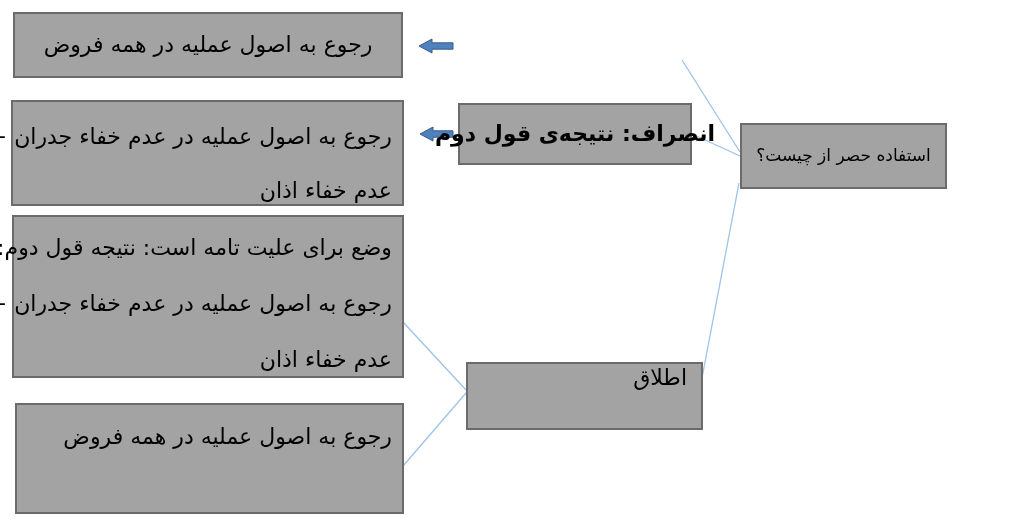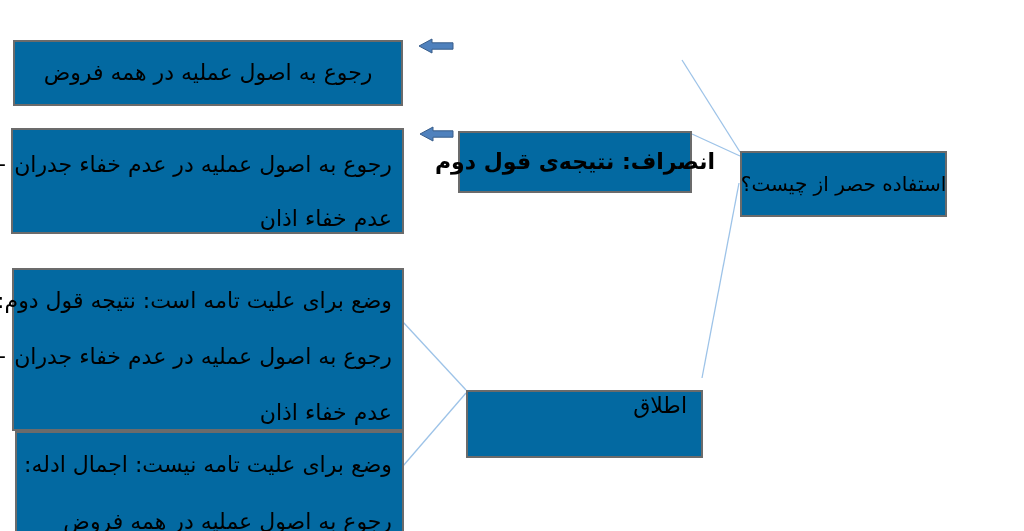--- a/index.html
+++ b/index.html
@@ -21,52 +21,51 @@
     left: 0;
     top: 0;
     width: 1024px;
     height: 531px;
     pointer-events: none;
   }
   .node {
     position: absolute;
     box-sizing: border-box;
     border: 2px solid #6b6b6b;
-    background: #0369a1;
+    background: #a3a3a3;
     direction: rtl;
     font-size: 22px;
     line-height: 1.25;
     white-space: nowrap;
-    margin-top: 28px;
   }
   .center-one-line {
     display: flex;
     align-items: center;
     justify-content: center;
     text-align: center;
   }
   .multiline {
     text-align: right;
     padding-right: 10px;
   }
   .node .line { display: block; }
 
   .node-a { left: 13px;  top: 12px;  width: 390px; height: 66px; }
   .node-b { left: 11px;  top: 100px; width: 393px; height: 106px; padding-top: 8px; }
   .node-b .line { height: 54px; line-height: 54px; }
-  .node-c { left: 12px;  top: 240px; width: 392px; height: 163px; padding-top: 3px; }
+  .node-c { left: 12px;  top: 215px; width: 392px; height: 163px; padding-top: 3px; }
   .node-c .line { height: 56px; line-height: 56px; }
   .node-d { left: 15px;  top: 403px; width: 389px; height: 111px; padding-top: 3px; }
   .node-d .line { height: 57px; line-height: 57px; }
   .node-e { left: 455px; top: 18px;  width: 227px; height: 70px; }
   .node-f { left: 458px; top: 103px; width: 234px; height: 62px; font-weight: bold; }
   .node-g { left: 466px; top: 362px; width: 237px; height: 68px;
             display: flex; align-items: flex-start; justify-content: flex-start;
             padding-right: 14px; text-align: right; }
-  .node-h { left: 740px; top: 123px; width: 207px; height: 66px; font-size: 20px; }
+  .node-h { left: 740px; top: 123px; width: 207px; height: 66px; font-size: 17px; }
 
   .connector { stroke-width: 1.3; fill: none; }
   .block-arrow { stroke: #385d8a; stroke-width: 1; }
 </style>
 </head>
 <body>
 
 <div id="canvas">
 
   <svg id="wires" viewBox="0 0 1024 531" xmlns="http://www.w3.org/2000/svg">
@@ -90,21 +89,20 @@
     <span class="line">عدم خفاء اذان</span>
   </div>
 
   <div class="node node-c multiline">
     <span class="line">وضع برای علیت تامه است: نتیجه قول دوم:</span>
     <span class="line">رجوع به اصول عملیه در عدم خفاء جدران +</span>
     <span class="line">عدم خفاء اذان</span>
   </div>
 
   <div class="node node-d multiline">
-    <span class="line">وضع برای علیت تامه نیست: اجمال ادله:</span>
     <span class="line">رجوع به اصول عملیه در همه فروض</span>
   </div>
 
 
   <div class="node node-f center-one-line">
     <span>انصراف: نتیجه‌ی قول دوم</span>
   </div>
 
   <div class="node node-g">
     <span>اطلاق</span>

